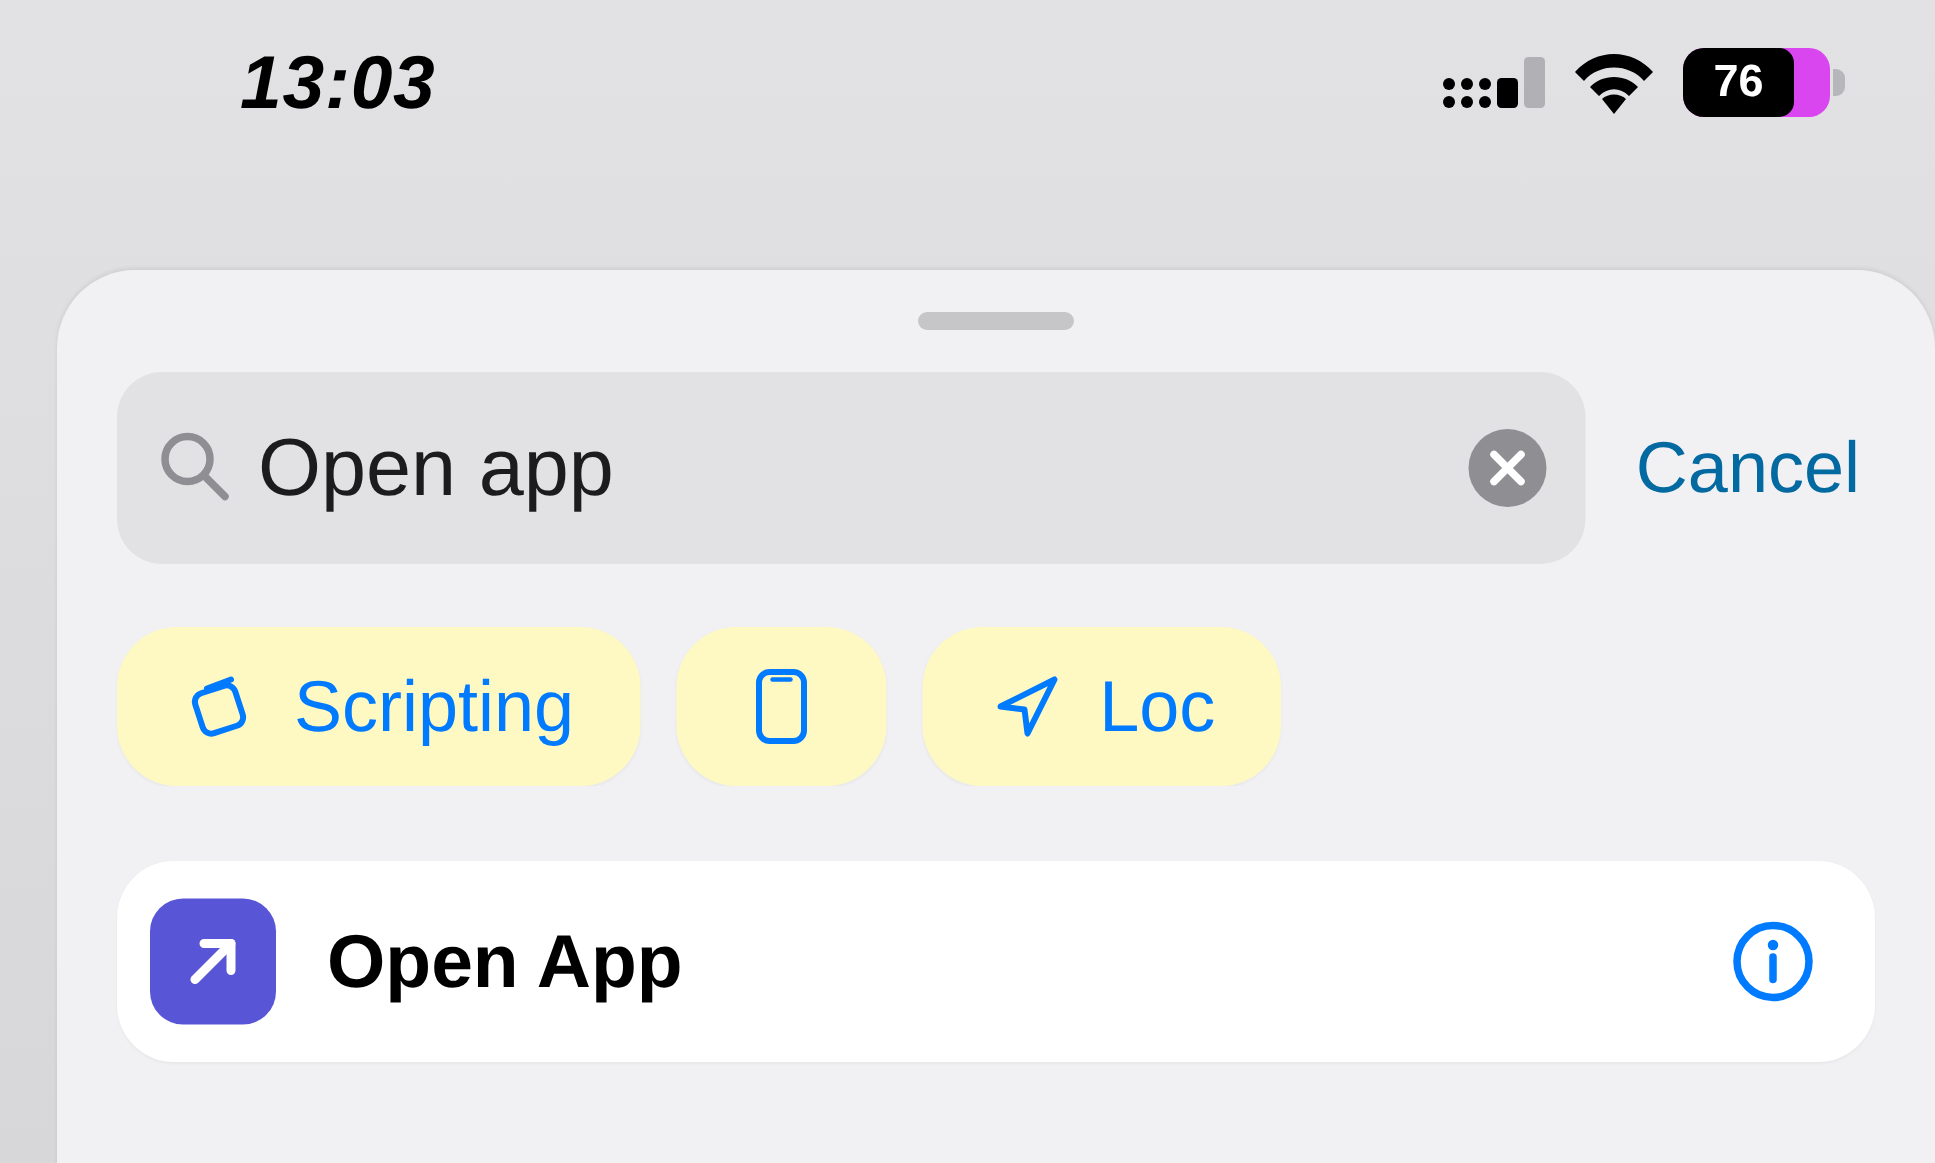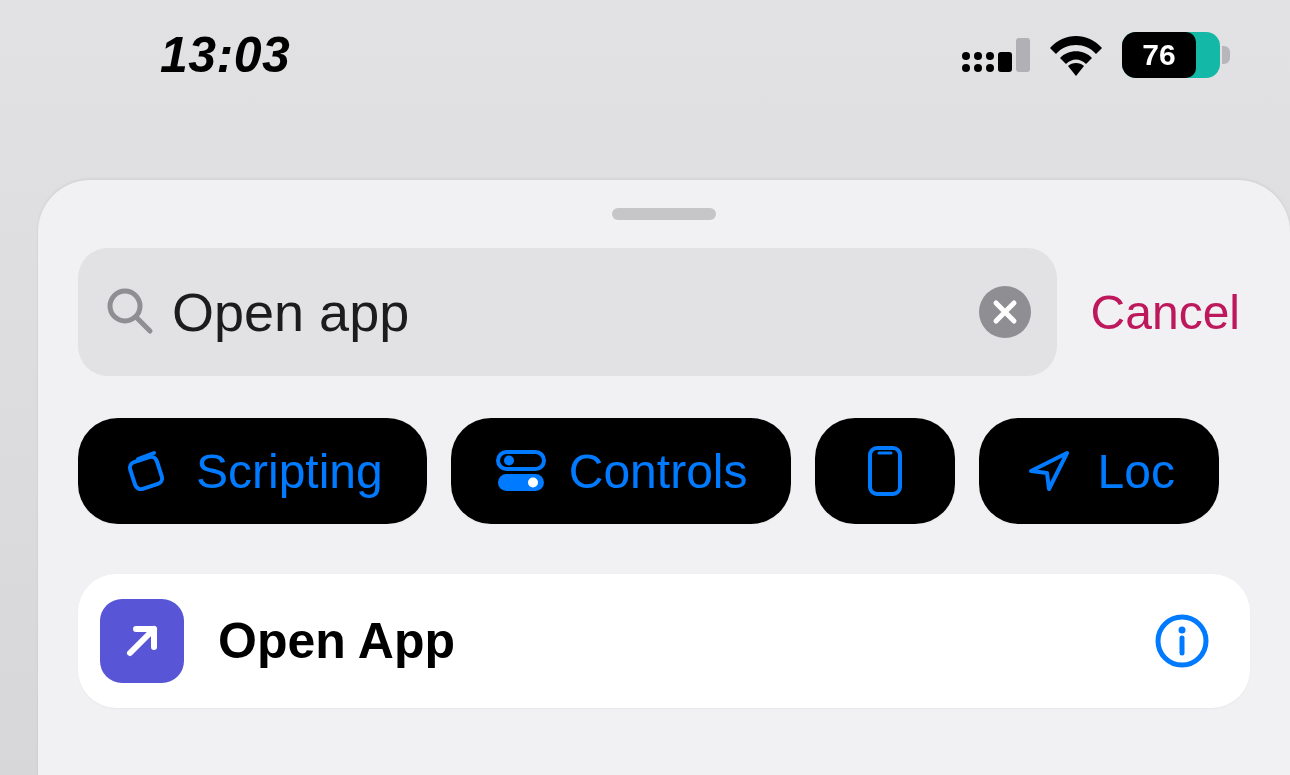--- a/index.html
+++ b/index.html
@@ -37,21 +37,21 @@
   .dot { width:8px; height:8px; border-radius:50%; background:#000; }
   .bar { width:14px; border-radius:3px; }
   .bar1 { height:20px; background:#000;}
   .bar2 { height:34px; background:#b0b0b5;}
   .wifi-icon svg { display:block; }
   .battery {
     position: relative;
     width: 98px;
     height: 46px;
     border-radius: 14px;
-    background: #14b8a6;
+    background: #d946ef;
     display:flex;
     align-items:stretch;
   }
   .battery-fill {
     width: 74px;
     height: 100%;
     background: #000;
     border-radius: 14px 10px 10px 14px;
     display:flex;
     align-items:center;
@@ -123,38 +123,38 @@
     width:52px; height:52px;
     border-radius:50%;
     background:#8e8e93;
     display:flex;
     align-items:center;
     justify-content:center;
     cursor:pointer;
   }
   .cancel-link {
     font-size:48px;
-    color:#be185d;
+    color:#0369a1;
     cursor:pointer;
     padding-right:10px;
   }
 
   
   .chips {
     display:flex;
     gap:24px;
     padding-left:40px;
     margin-bottom:50px;
     overflow:hidden;
     white-space:nowrap;
   }
   .chip {
     flex:none;
     height:106px;
-    background:#000000;
+    background:#fef9c3;
     border-radius:40px;
     display:flex;
     align-items:center;
     gap:22px;
     padding:0 44px;
     color:#007aff;
     font-size:48px;
     cursor:pointer;
     box-shadow:0 1px 2px rgba(0,0,0,0.04);
   }
@@ -256,31 +256,20 @@
 
   <div class="chips">
     <div class="chip">
       <span class="icon">
         <svg width="48" height="48" viewBox="0 0 48 48" fill="none">
           <rect x="8" y="12" width="28" height="28" rx="6" transform="rotate(-18 22 26)" stroke="#007aff" stroke-width="4"></rect>
           <line x1="14" y1="12" x2="30" y2="6" stroke="#007aff" stroke-width="4" stroke-linecap="round"></line>
         </svg>
       </span>
       <span>Scripting</span>
-    </div>
-    <div class="chip">
-      <span class="icon">
-        <svg width="52" height="48" viewBox="0 0 52 48" fill="none">
-          <rect x="3" y="5" width="46" height="17" rx="8.5" stroke="#007aff" stroke-width="4"></rect>
-          <circle cx="14" cy="13.5" r="5" fill="#007aff"></circle>
-          <rect x="3" y="27" width="46" height="17" rx="8.5" fill="#007aff"></rect>
-          <circle cx="38" cy="35.5" r="5" fill="#fff"></circle>
-        </svg>
-      </span>
-      <span>Controls</span>
     </div>
     <div class="chip">
       <span class="icon">
         <svg width="36" height="52" viewBox="0 0 36 52" fill="none">
           <rect x="3" y="3" width="30" height="46" rx="7" stroke="#007aff" stroke-width="4"></rect>
           <line x1="12" y1="8" x2="24" y2="8" stroke="#007aff" stroke-width="3" stroke-linecap="round"></line>
         </svg>
       </span>
     </div>
     <div class="chip">

